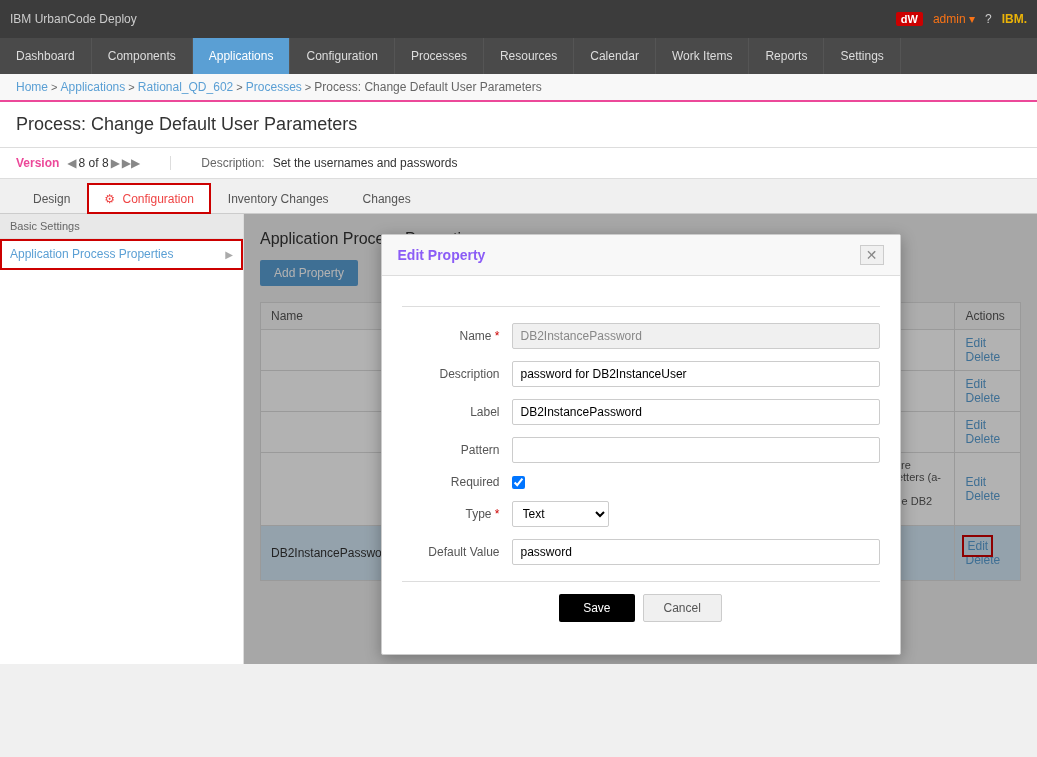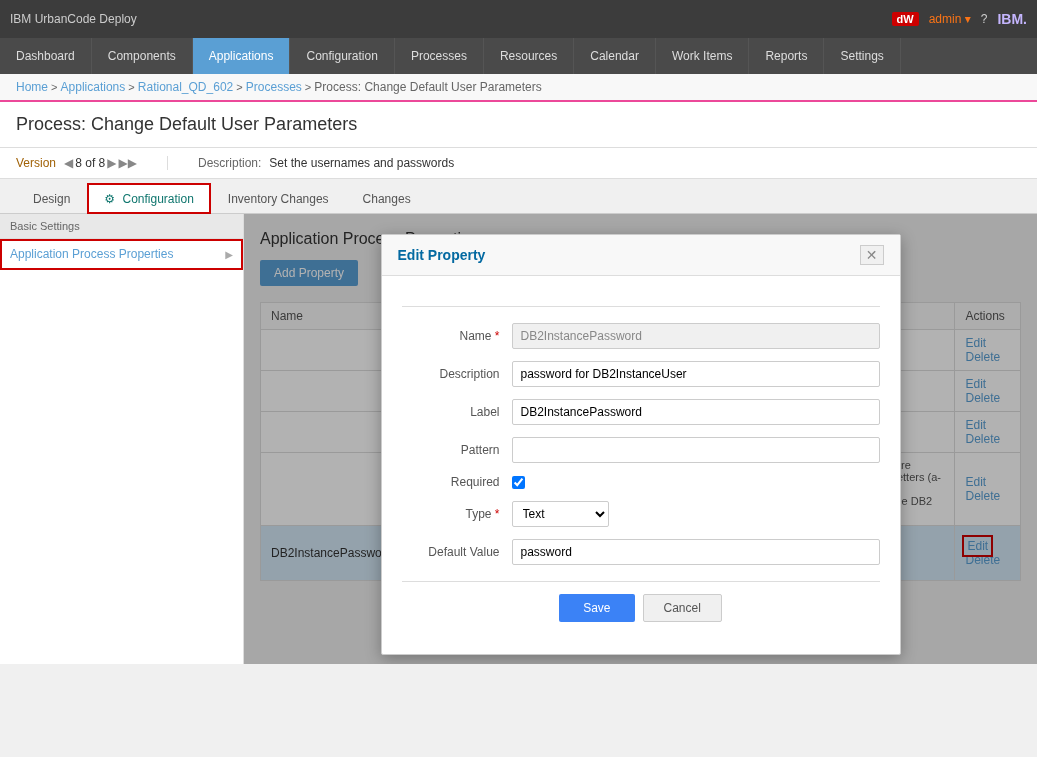--- a/index.html
+++ b/index.html
@@ -20,21 +20,21 @@
     .dw-badge {
       background: #cc0000;
       color: white;
       font-weight: bold;
       font-size: 11px;
       padding: 1px 5px;
       border-radius: 2px;
     }
     .admin-link { color: #f97316; cursor: pointer; }
     .help-btn { color: #ccc; cursor: pointer; }
-    .ibm-logo { color: #c4b5fd; font-weight: bold; font-size: 14px; }
+    .ibm-logo { color: #eab308; font-weight: bold; font-size: 12px; }
 
     
     .nav-bar {
       background: #4a4a4a;
       display: flex;
       align-items: stretch;
       height: 36px;
     }
     .nav-item {
       color: #ddd;
@@ -68,21 +68,21 @@
     
     .version-bar {
       background: white;
       padding: 8px 16px;
       border-bottom: 1px solid #ddd;
       display: flex;
       align-items: center;
       gap: 30px;
     }
     .version-section { display: flex; align-items: center; gap: 8px; }
-    .version-label { color: #a16207; }
+    .version-label { color: #ec4899; font-weight: bold; }
     .version-value { color: #333; }
     .nav-arrows { display: flex; align-items: center; gap: 2px; color: #aaa; font-size: 10px; }
     .nav-arrow { cursor: pointer; color: #888; }
     .description-section { display: flex; align-items: center; gap: 8px; border-left: 1px solid #ddd; padding-left: 30px; }
     .desc-label { color: #666; }
     .desc-value { color: #333; }
 
     
     .tabs-bar {
       background: #f0f0f0;
@@ -96,21 +96,21 @@
       cursor: pointer;
       color: #555;
       border: 1px solid transparent;
       border-bottom: none;
       margin-bottom: -1px;
       background: transparent;
     }
     .tab.active {
       background: white;
       border-color: #ccc;
-      color: #0f766e;
+      color: #ef4444;
       outline: 2px solid #cc0000;
       outline-offset: -2px;
     }
 
     
     .main-content {
       display: flex;
       background: #f0f0f0;
       min-height: 450px;
     }
@@ -211,21 +211,21 @@
       box-shadow: 0 4px 16px rgba(0,0,0,0.3);
     }
     .modal-header {
       background: #f8f8f8;
       padding: 10px 16px;
       display: flex;
       justify-content: space-between;
       align-items: center;
       border-bottom: 1px solid #ddd;
     }
-    .modal-title { font-size: 14px; color: #0369a1; font-weight: bold; }
+    .modal-title { font-size: 14px; color: #8b5cf6; font-weight: bold; }
     .modal-close {
       cursor: pointer;
       color: #888;
       font-size: 14px;
       border: 1px solid #ccc;
       padding: 1px 5px;
       background: #f0f0f0;
     }
     .modal-body { padding: 20px; }
     .modal-divider { border: none; border-top: 1px solid #ddd; margin: 10px 0 16px; }
@@ -259,21 +259,21 @@
       border: 1px solid #ccc;
       padding: 3px 6px;
       font-size: 12px;
       border-radius: 2px;
       height: 26px;
       background: white;
     }
     .modal-footer-divider { border: none; border-top: 1px solid #ddd; margin: 16px 0 12px; }
     .modal-footer { display: flex; justify-content: center; gap: 8px; padding-bottom: 12px; }
     .save-btn {
-      background: #3b82f6;
+      background: #000000;
       color: white;
       border: none;
       padding: 6px 24px;
       cursor: pointer;
       border-radius: 2px;
       font-size: 12px;
     }
     .cancel-btn {
       background: #f0f0f0;
       color: #555;

